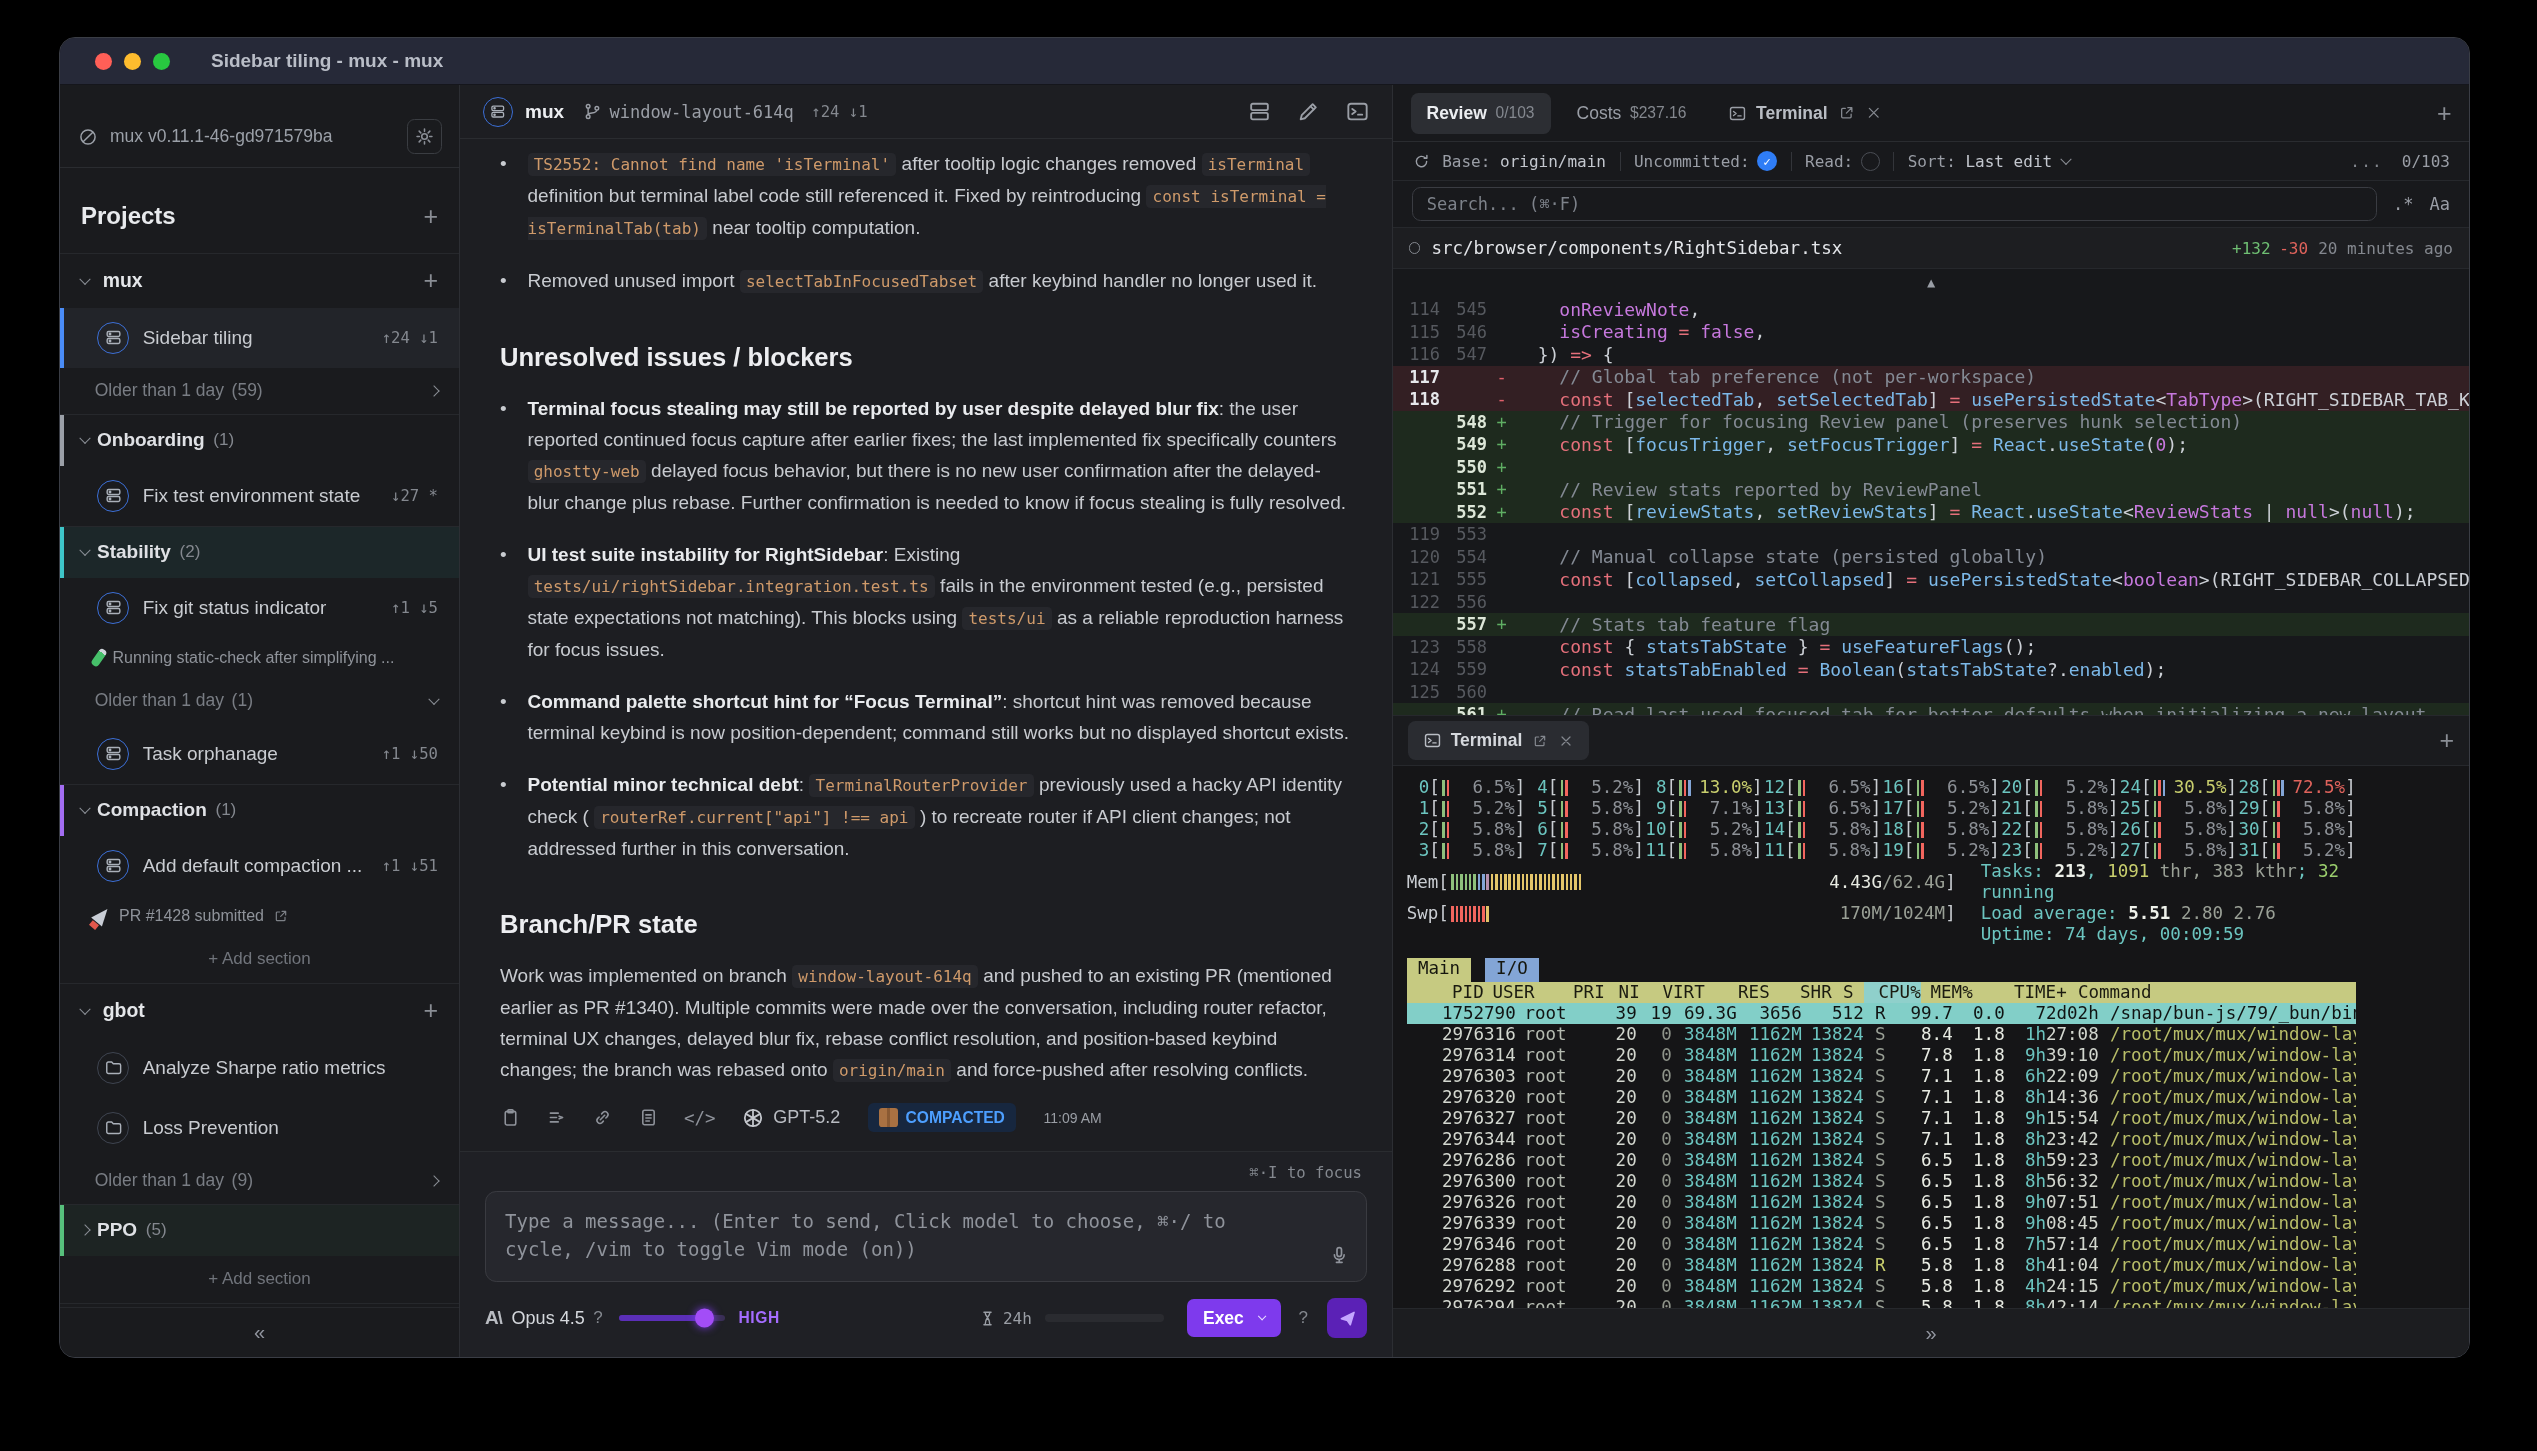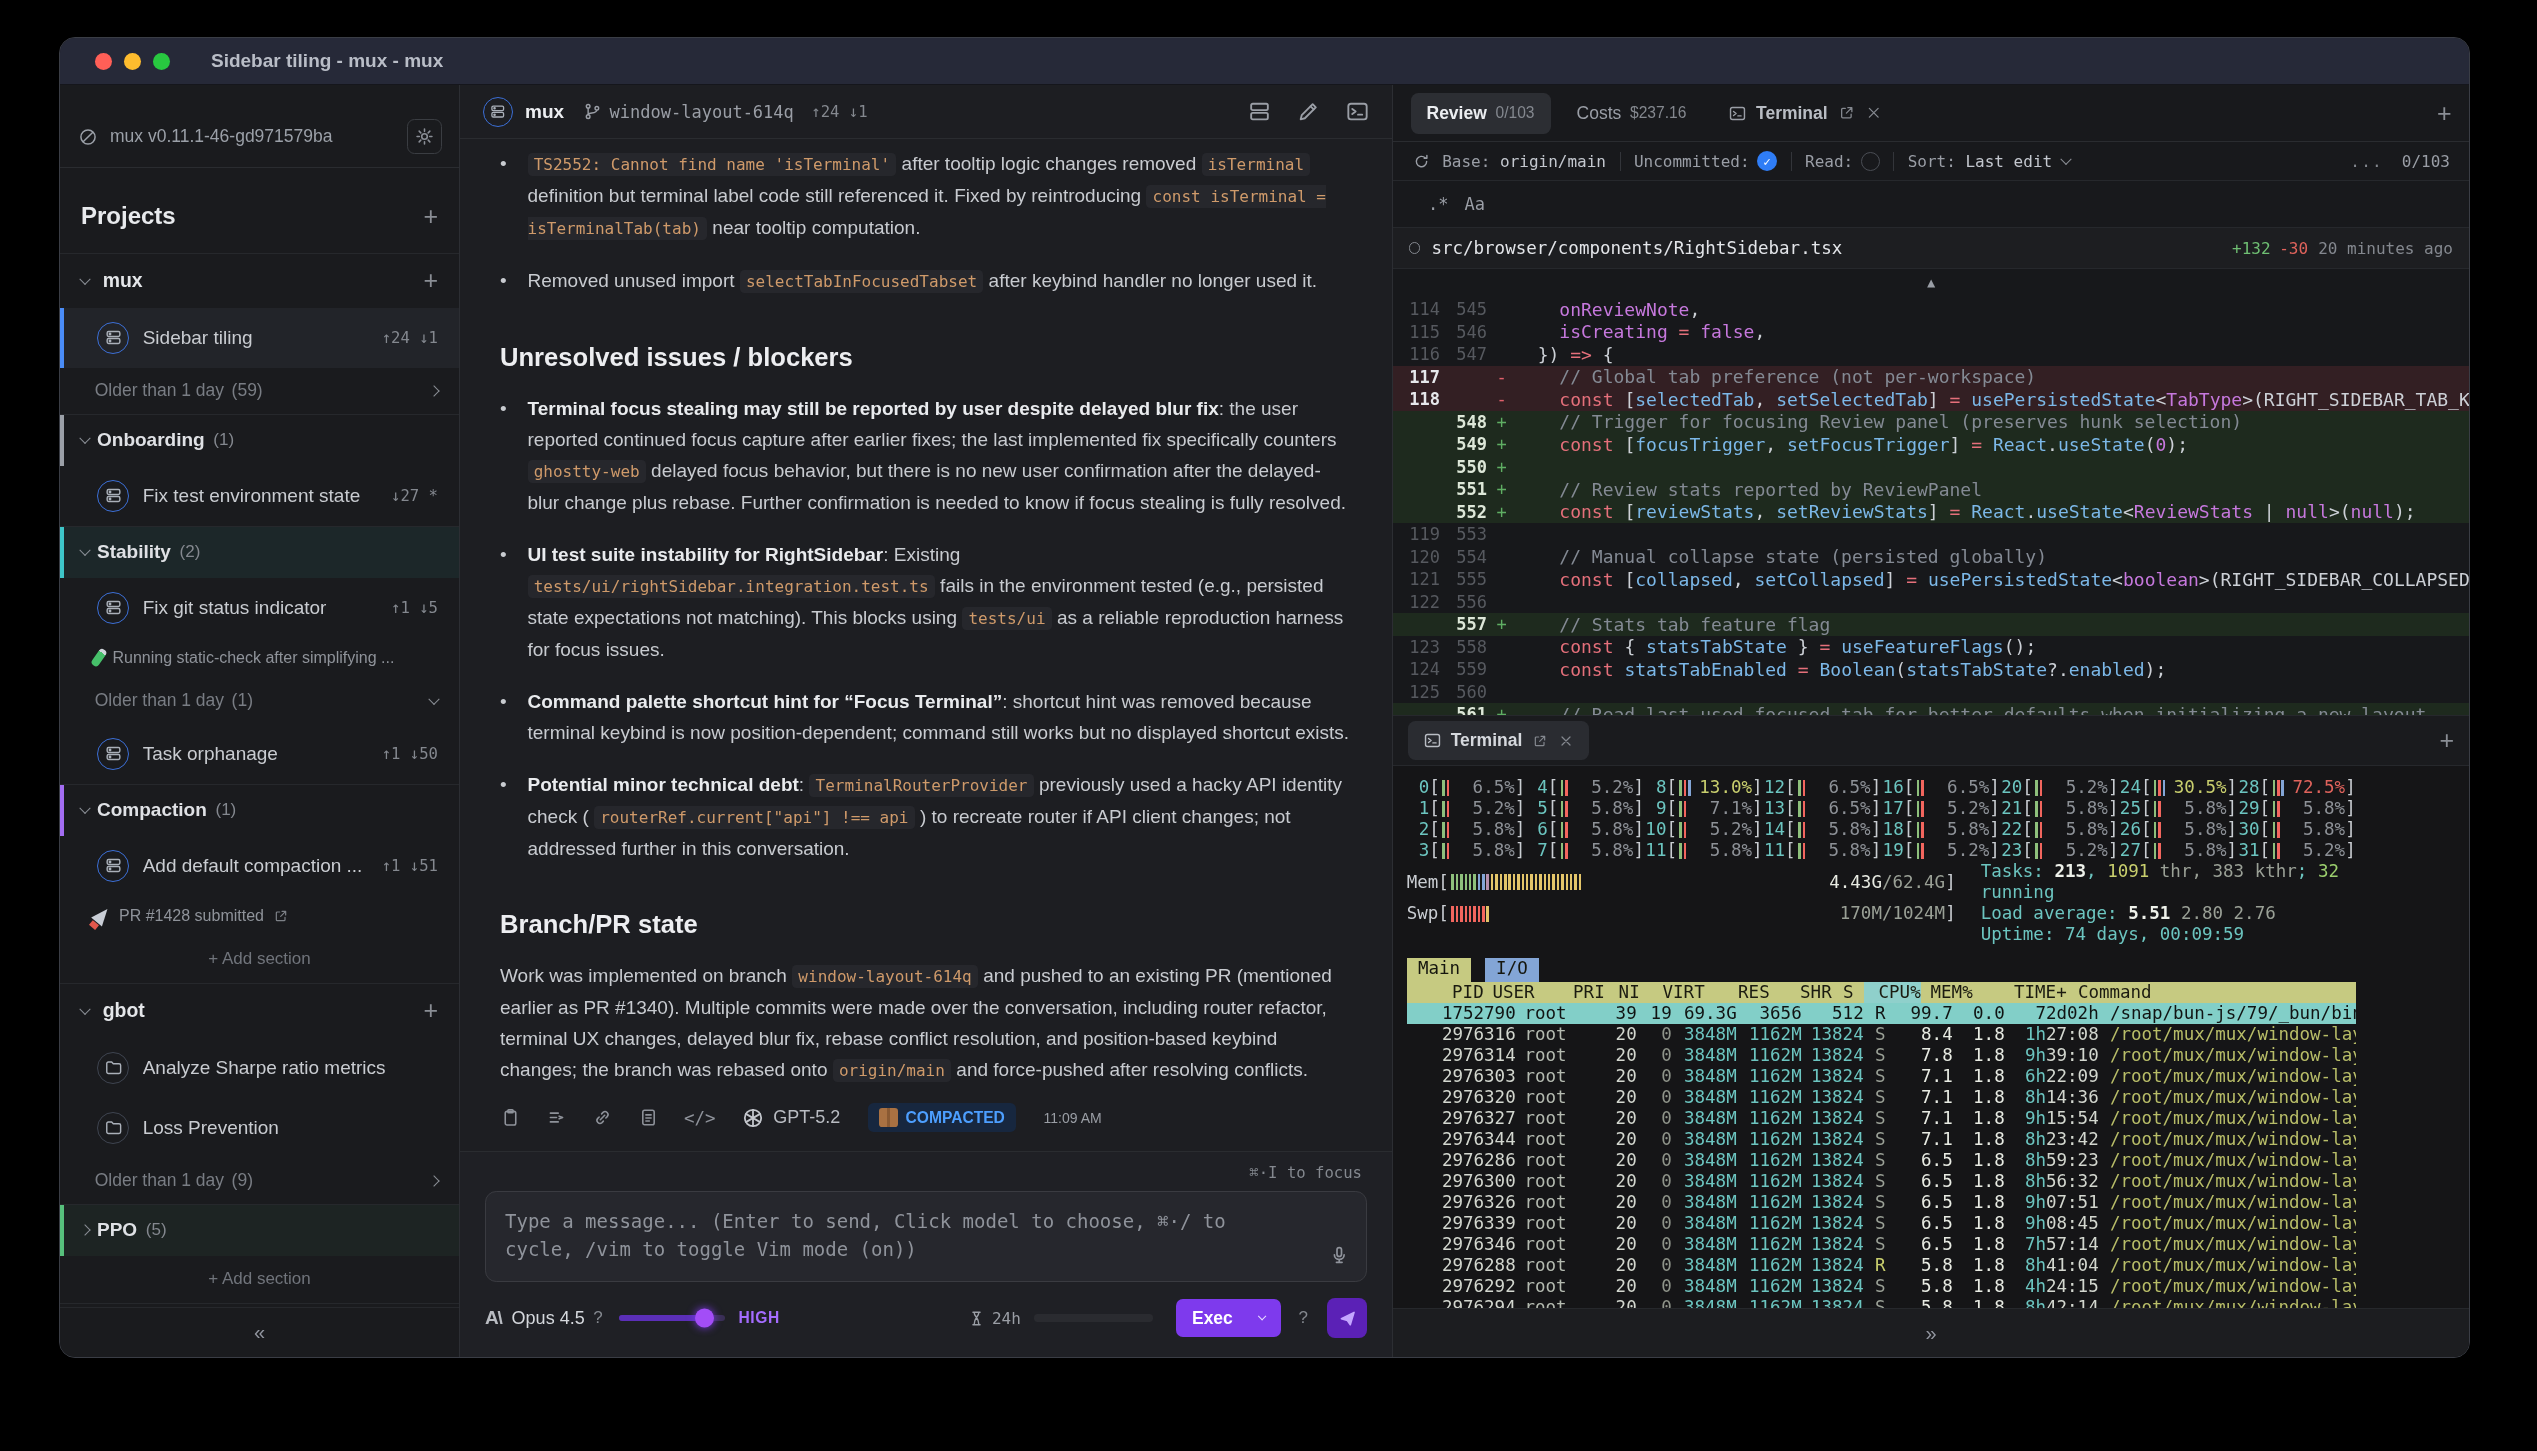--- a/index.html
+++ b/index.html
@@ -131,21 +131,21 @@
   .slider .thumb { position:absolute; left:72%; top:50%; transform:translateY(-50%);
                    width:19px; height:19px; border-radius:50%; background:#a34df7;
                    box-shadow:0 0 8.7px #7e3aed; }
   .high { color:#a46cff; font-weight:bold; font-size:15.6px; letter-spacing:0.6px; margin-left:13.7px; }
   .comp-spacer { flex:1; }
   .timer { display:flex; align-items:center; color:#9a9ea5; font-size:16px;
            font-family:"DejaVu Sans Mono", monospace; }
   .timer .icn { width:19px; height:19px; margin-right:6.2px; color:#9a9ea5; }
   .pbar { width:119px; height:7.5px; background:#2a2b30; border-radius:3.7px; margin-left:13.7px; }
   .execbtn { background:#7e3aed; color:#fff; font-weight:bold; font-size:17.5px; border:none;
-             border-radius:6.9px; padding:8.7px 16px; margin-left:22.5px; display:flex; align-items:center; gap:26px; }
+             border-radius:6.9px; padding:8.7px 16px; margin-left:22.5px; display:flex; align-items:center; gap:15px; }
   .execbtn .chev { border-color:#e8dcff; width:6.2px; height:6.2px; border-width:1.9px; }
   .sendbtn { width:40px; height:40px; background:#5b21b6; border:none; border-radius:8px; margin-left:19px;
              color:#c4a6ff; display:flex; align-items:center; justify-content:center; }
   .sendbtn svg { width:21px; height:21px; }
   .q2 { margin-left:17.5px; }
 
   
   .right { width:1076px; flex:0 0 auto; background:#18191c; display:flex; flex-direction:column; }
   .rtabs { height:57px; flex:0 0 auto; display:flex; align-items:center; padding:0 17.5px;
            border-bottom:0.6px solid #2a2c30; }
@@ -679,20 +679,21 @@
         <span class="emptychk"></span>
         <span class="fsep"></span>
         <span>Sort:</span>&nbsp;<span style="color:#c3c7ce;">Last edit</span>
         <span class="chev d" style="margin-left:10px;"></span>
         <span class="spacer"></span>
         <span class="dots">...</span>
         <span>0/103</span>
       </div>
 
       <div class="searchrow">
+        <input class="searchbox" placeholder="Search... (⌘·F)" style="">
         <span class="sctl">.*</span>
         <span class="sctl">Aa</span>
       </div>
 
       <div class="filerow">
         <span class="fcircle"></span>
         <span class="fpath">src/browser/components/RightSidebar.tsx</span>
         <span class="fadd">+132</span>
         <span class="frem">-30</span>
         <span class="fage">20 minutes ago</span>

